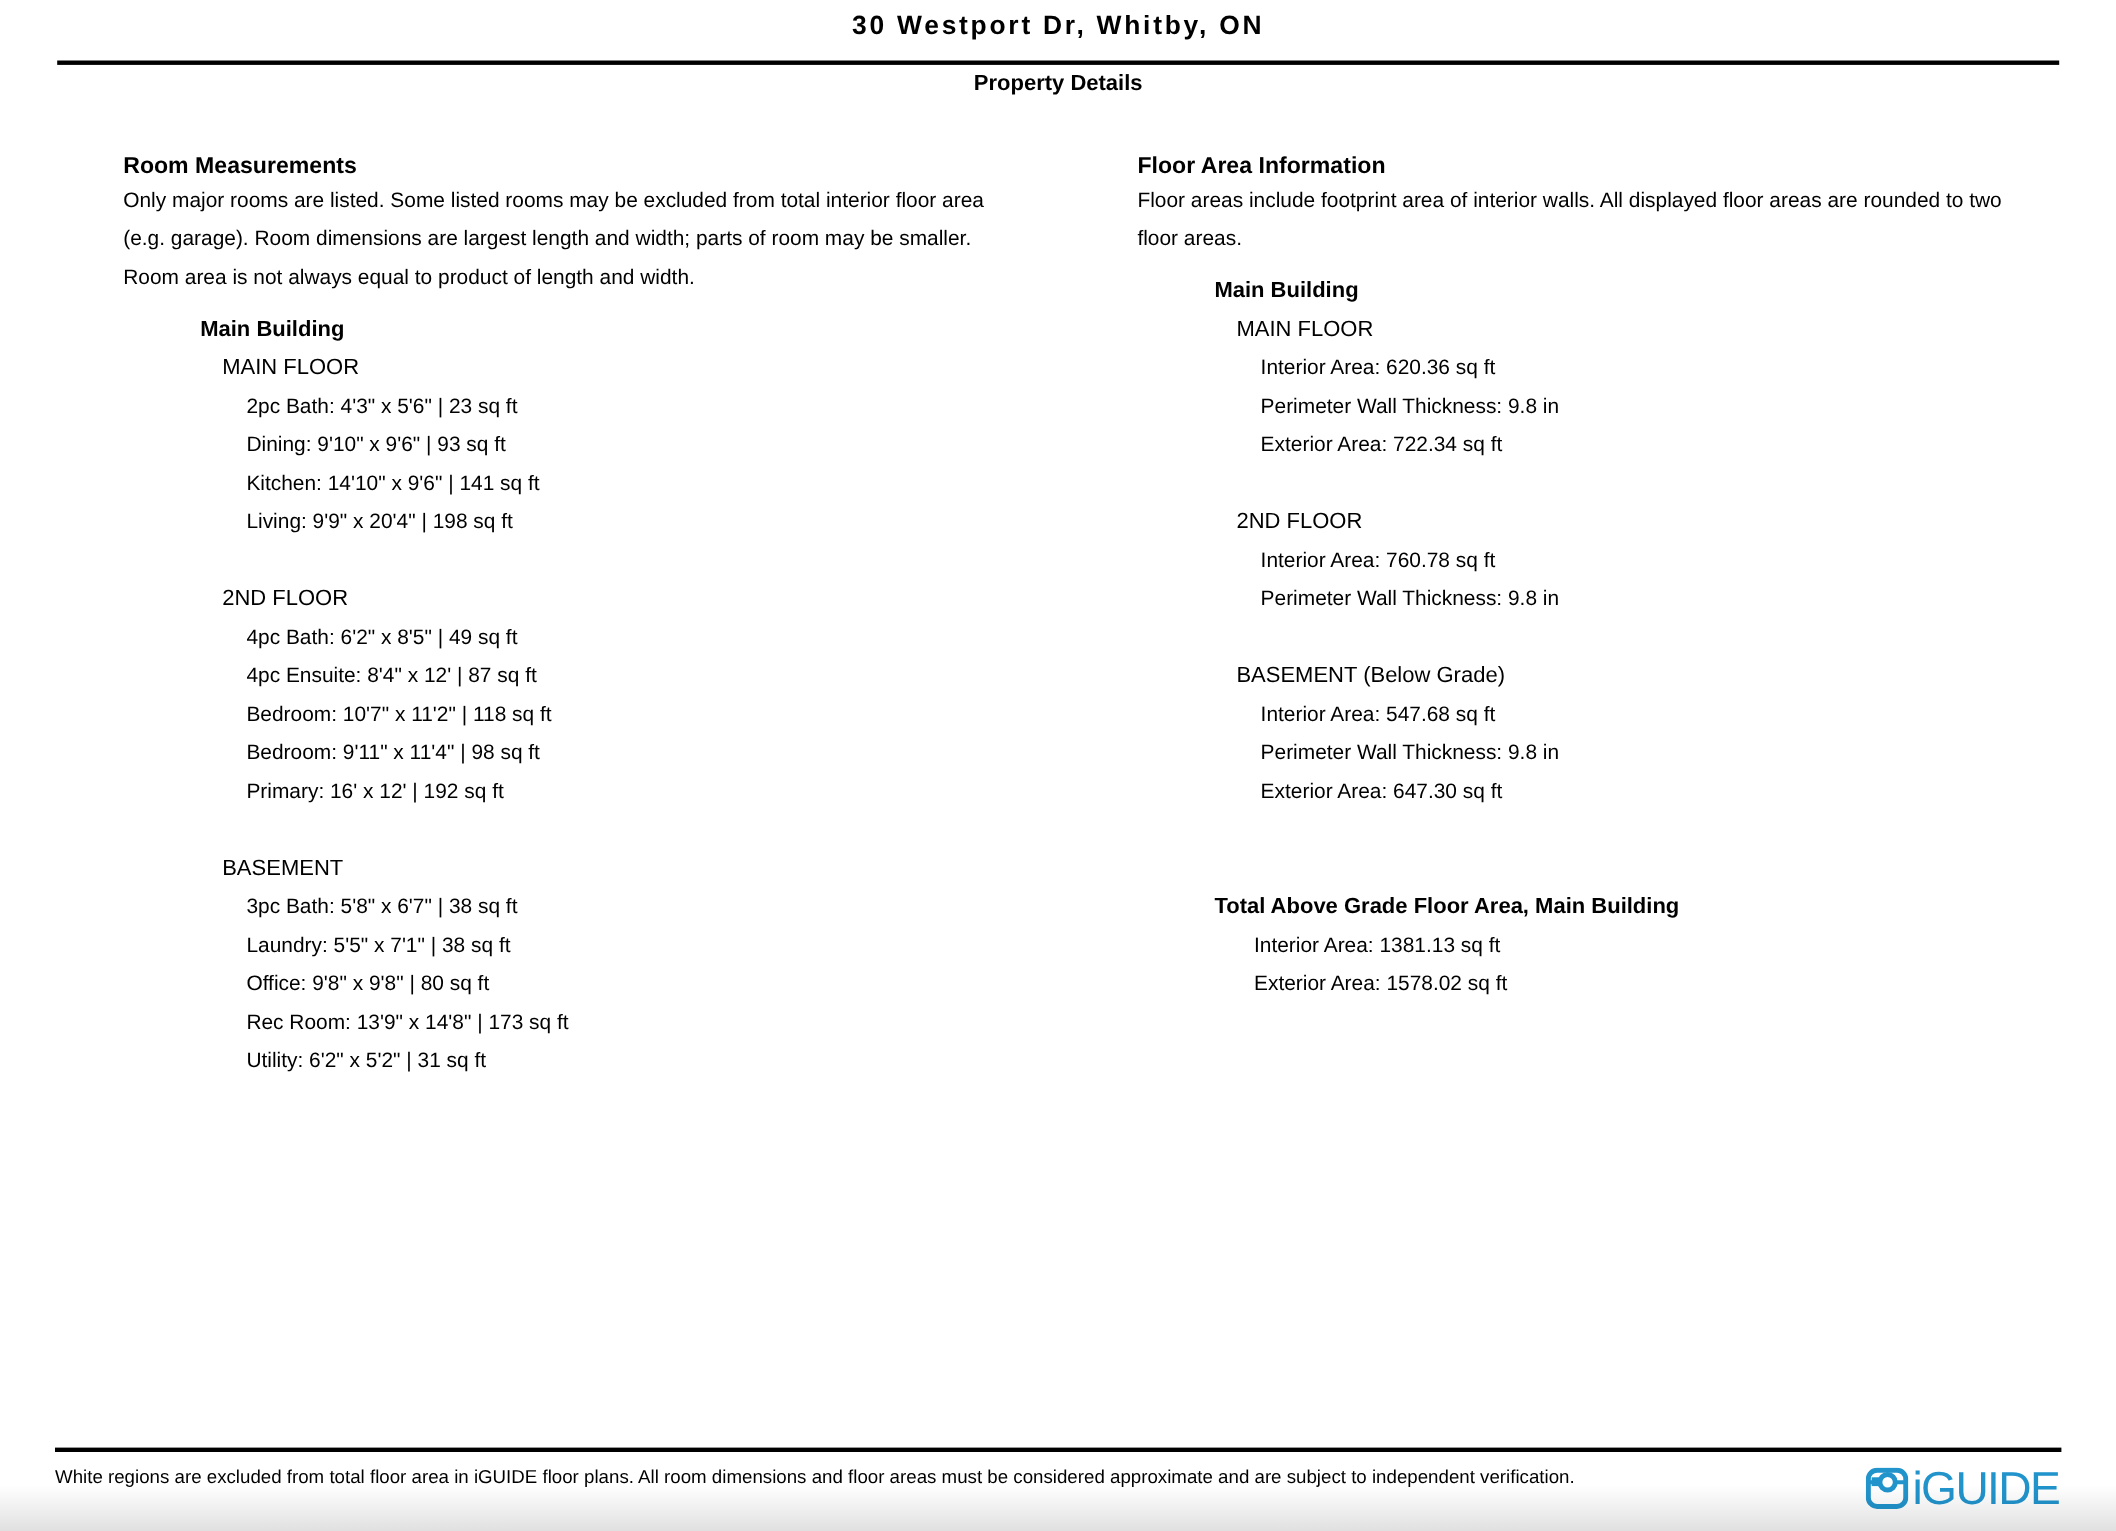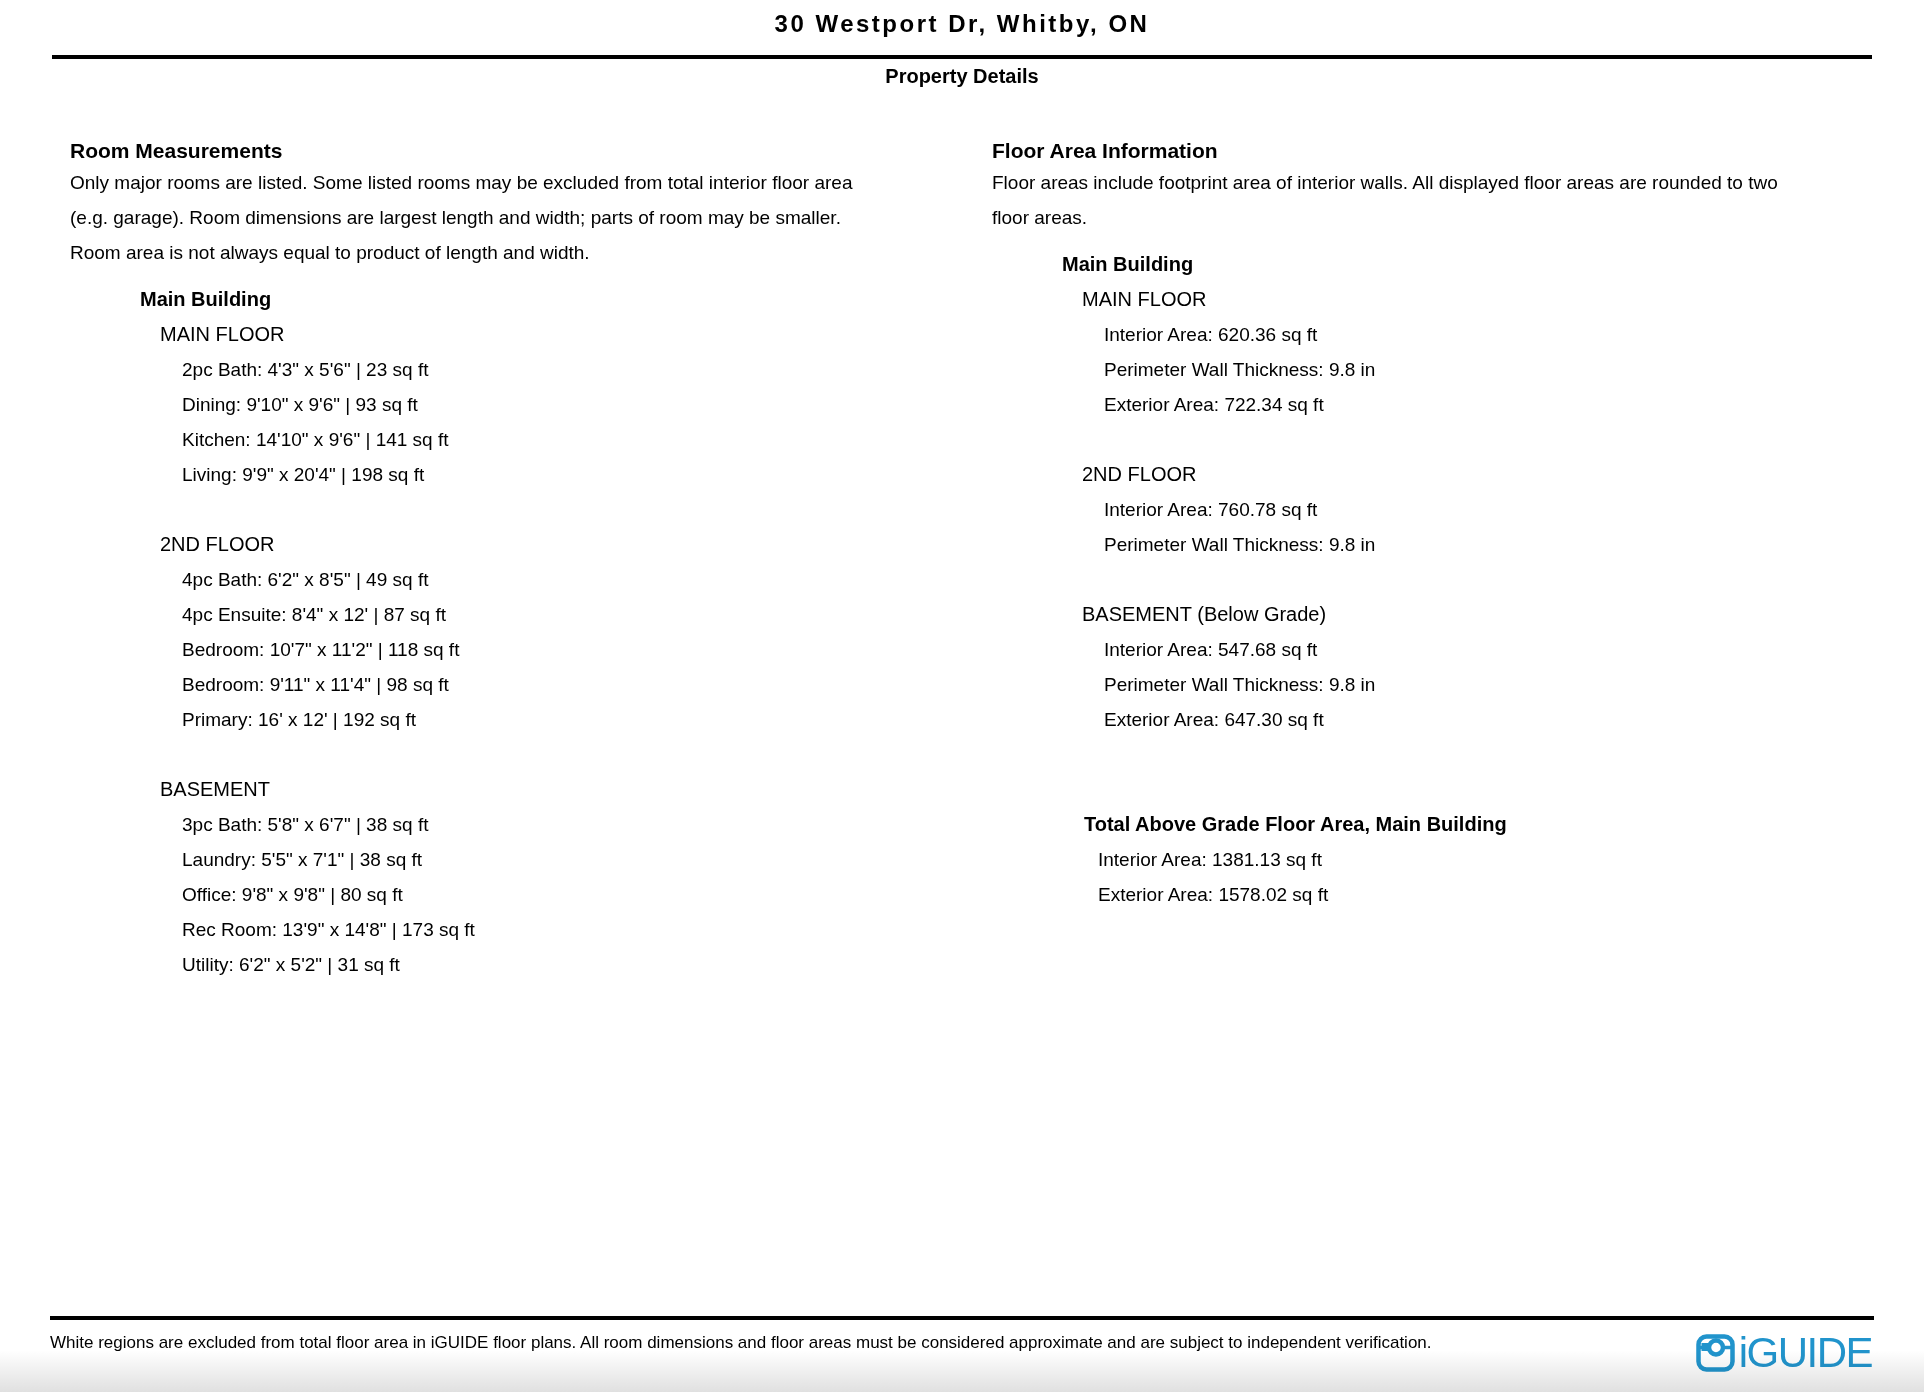--- a/index.html
+++ b/index.html
@@ -33,21 +33,21 @@
   .page-subtitle {
     margin: 1px 0 0 0;
     font-size: 20px;
     line-height: 32px;
     font-weight: bold;
     text-align: center;
   }
   .columns {
     display: flex;
     margin-top: 45px;
-    padding-left: 70px;
+    padding-left: 112px;
   }
   .col-left  { width: 922px; flex: 0 0 auto; }
   .col-right { flex: 1 1 auto; min-width: 0; }
   .col-heading {
     margin: 0;
     font-size: 21px;
     line-height: 28px;
     font-weight: bold;
   }
   .col-desc { font-size: 19px; line-height: 35px; }
@@ -67,21 +67,21 @@
   }
   ul.detail-list {
     margin: 0 0 0 112px;
     padding: 0;
     list-style: none;
     font-size: 19px;
     line-height: 35px;
   }
   .total-section { margin-top: 70px; }
   .total-heading {
-    margin: 0 0 0 92px;
+    margin: 0 0 0 70px;
     font-size: 20px;
     line-height: 35px;
     font-weight: bold;
   }
   .total-section ul.detail-list { margin-left: 106px; }
   .page-footer {
     position: absolute;
     top: 1316px;
     left: 0;
     right: 0;

